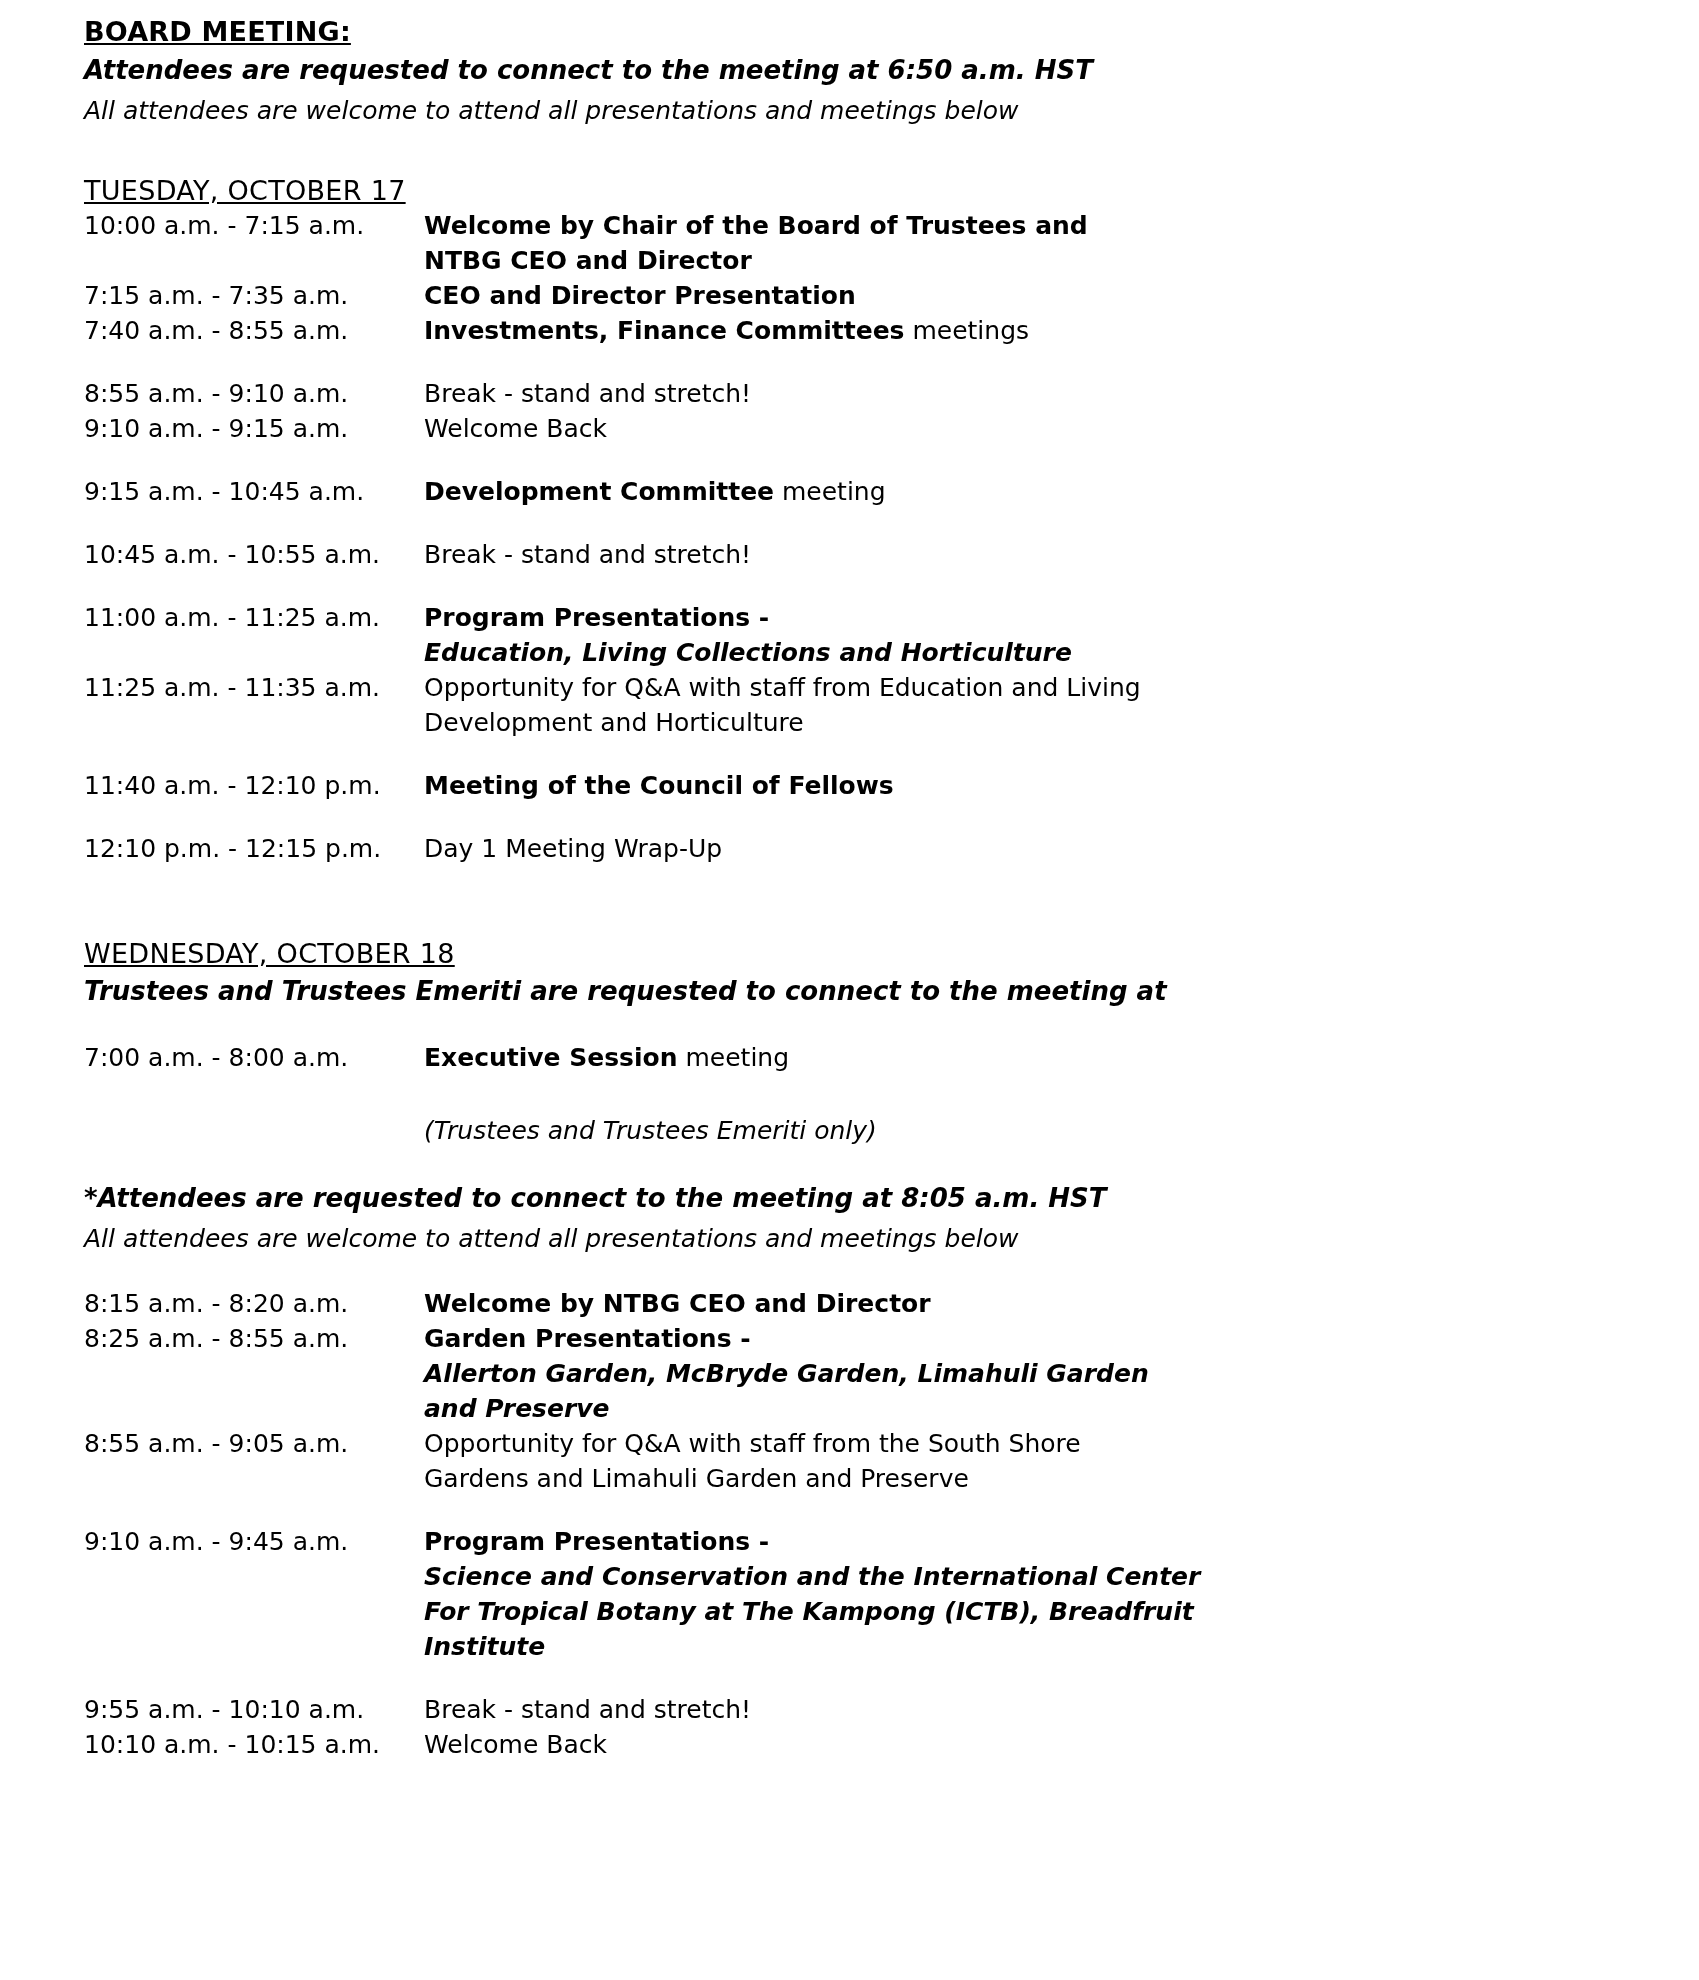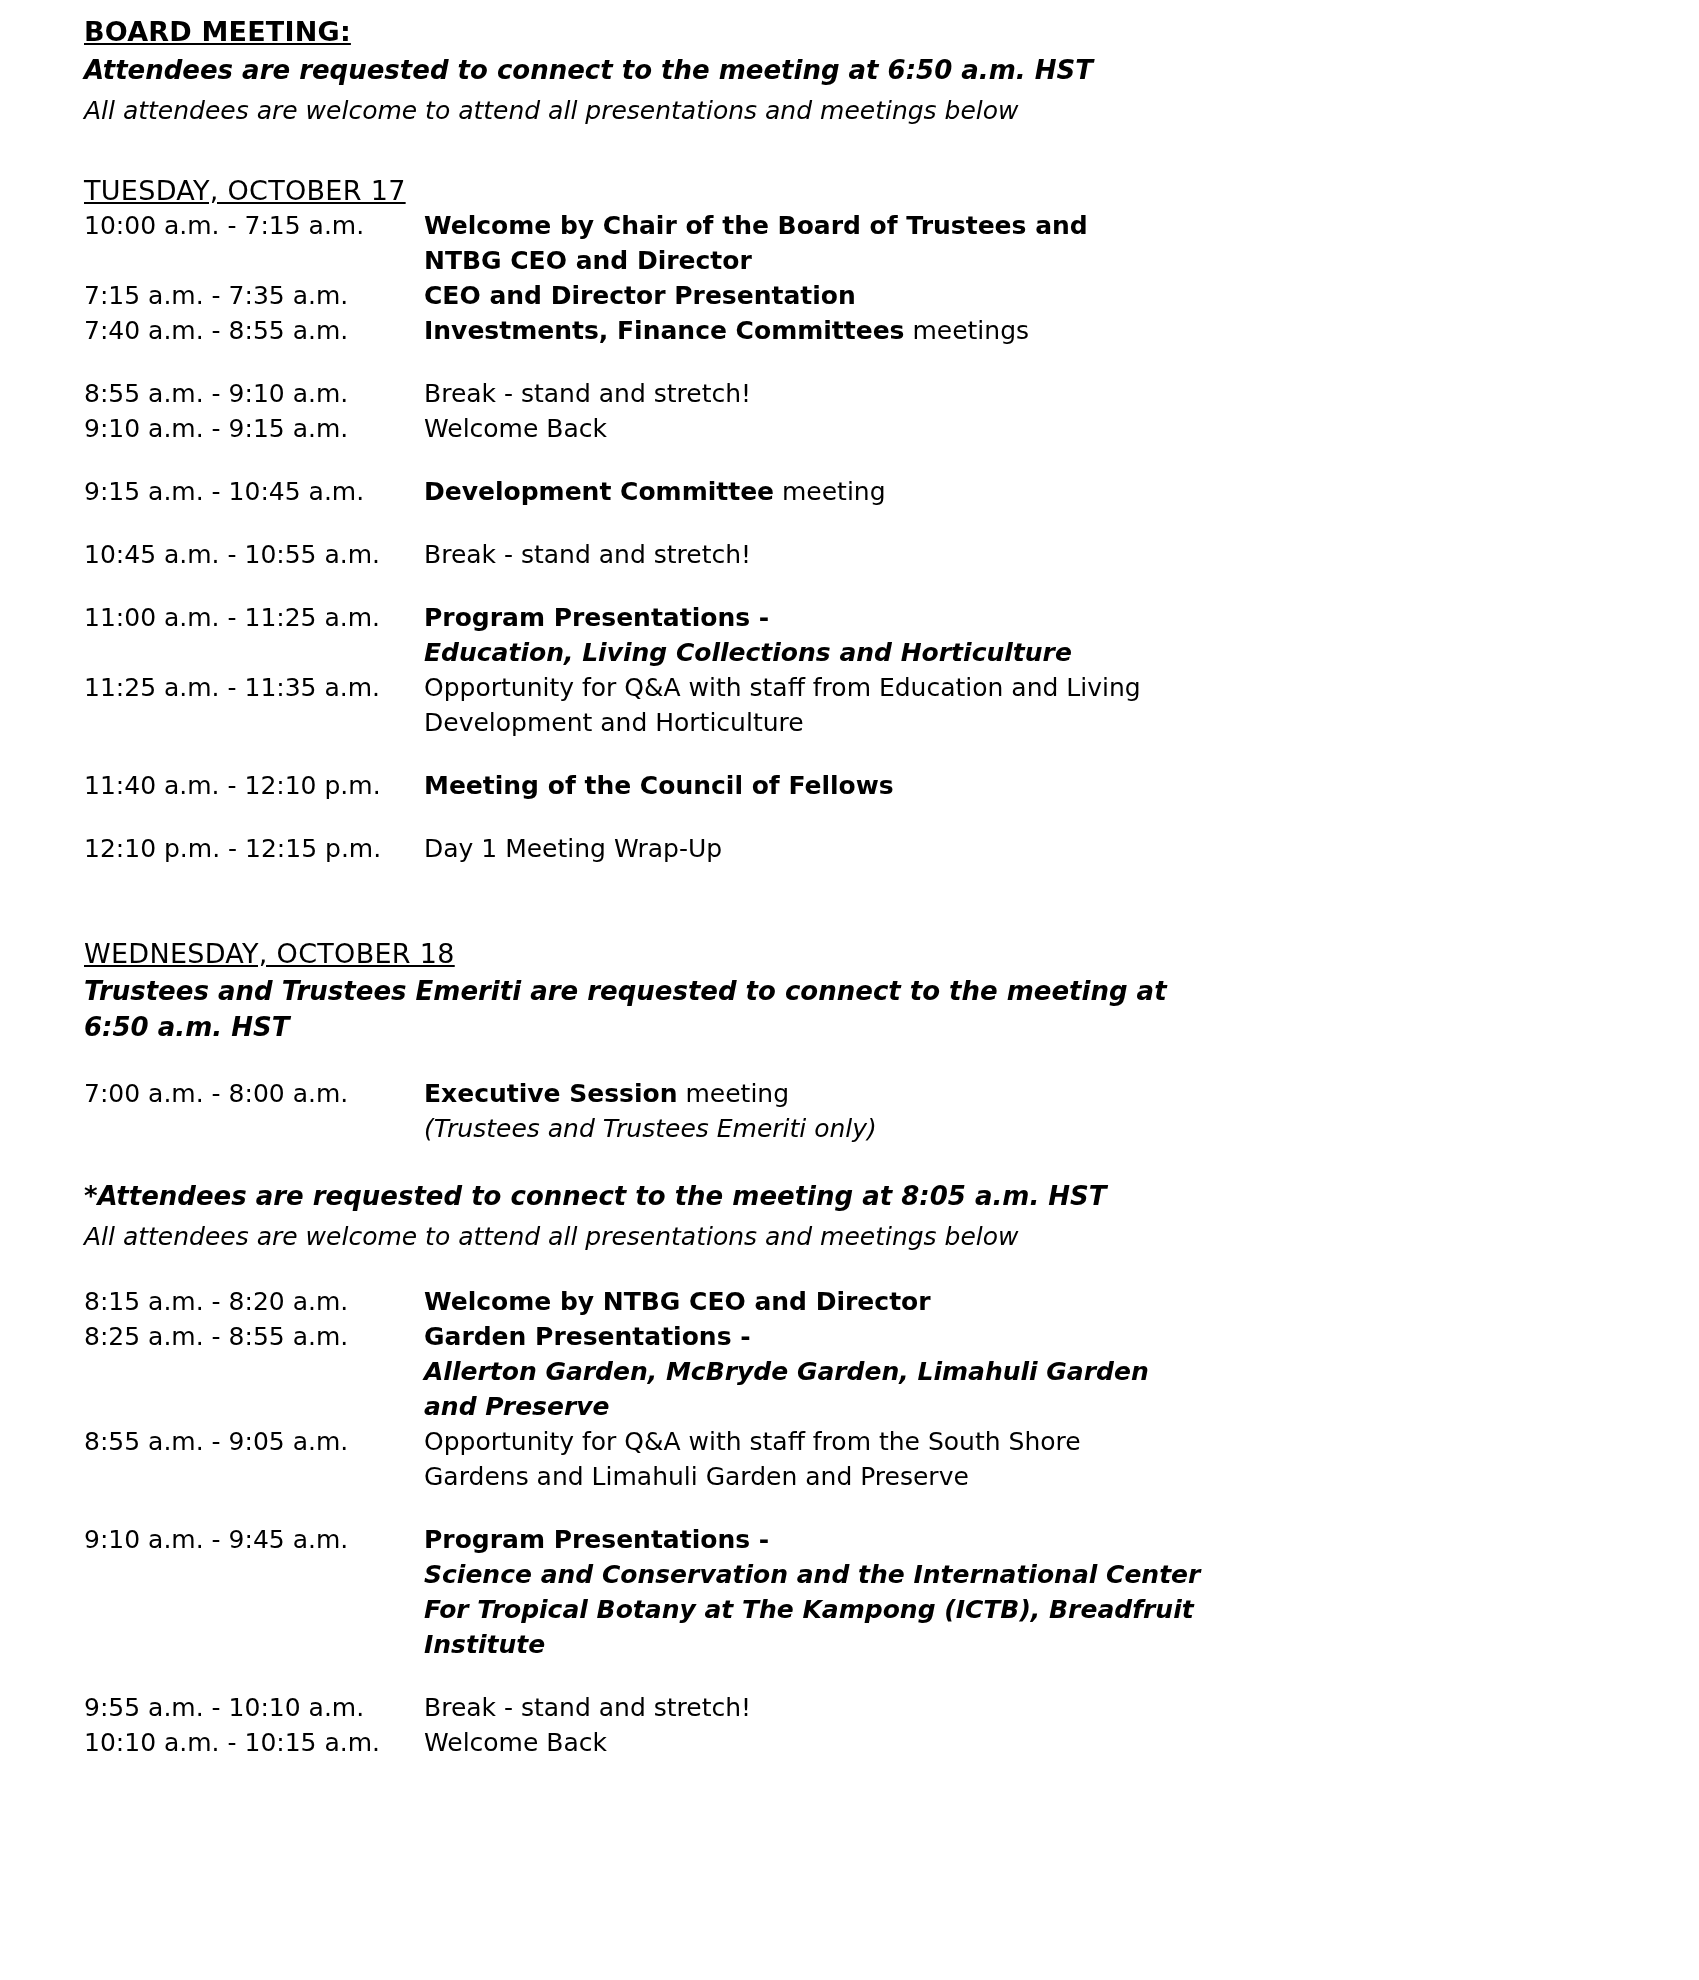--- a/index.html
+++ b/index.html
@@ -68,21 +68,21 @@
     font-size: 25px;
     line-height: 1.40;
   }
   tr.gap td {
     height: 28px;
     font-size: 4px;
     line-height: 4px;
   }
   .b { font-weight: bold; }
   .bi { font-weight: bold; font-style: italic; }
-  .i { font-style: italic; }
+  .i { font-style: italic; margin-top: 38px; }
   .blk { display: block; }
 </style>
 </head>
 <body>
 
 <div class="page">
 
   <div class="doc-title">BOARD MEETING:</div>
   <div class="lead-bold-italic">Attendees are requested to connect to the meeting at 6:50 a.m. HST</div>
   <div class="lead-italic">All attendees are welcome to attend all presentations and meetings below</div>
@@ -179,21 +179,20 @@
             <span class="blk"><span class="">Day 1 Meeting Wrap-Up</span></span>
           </td>
         </tr>
       </tbody>
   </table>
 
   <div class="spacer-xl"></div>
 
   <div class="day-header">WEDNESDAY, OCTOBER 18</div>
   <div class="lead-bold-italic">Trustees and Trustees Emeriti are requested to connect to the meeting at</div>
-  <div class="lead-bold-italic" style="margin-top:0">6:50 a.m. HST</div>
 
   <div class="spacer-md"></div>
 
   <table class="sched">
     <tbody>
       <tr>
         <td class="time">7:00 a.m. - 8:00 a.m.</td>
         <td class="desc">
           <span class="b">Executive Session</span><span> meeting</span>
           <span class="i blk">(Trustees and Trustees Emeriti only)</span>

